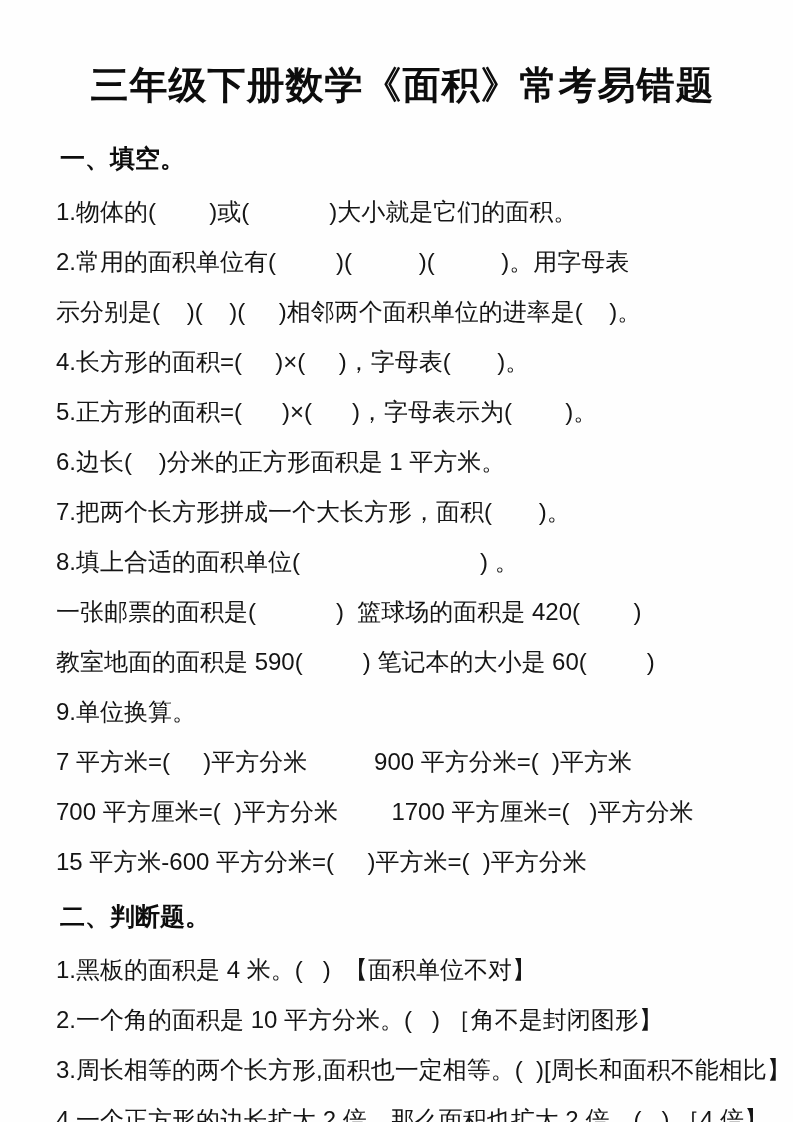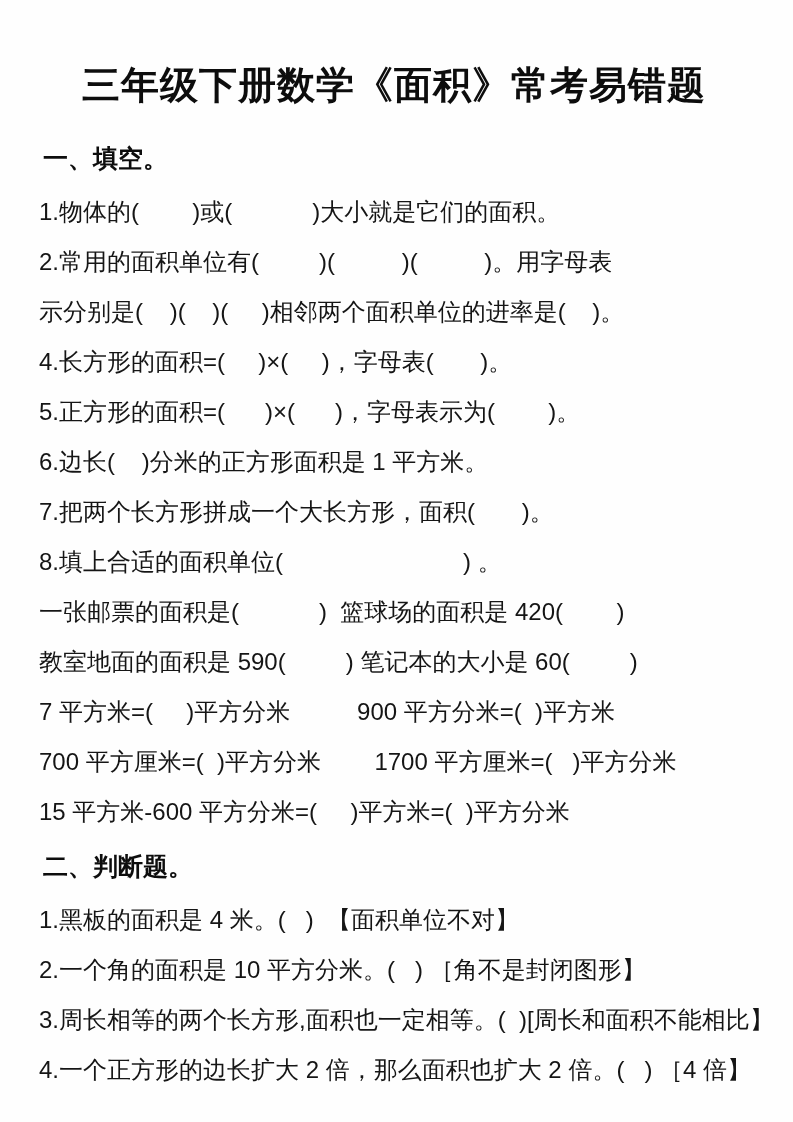--- a/index.html
+++ b/index.html
@@ -11,21 +11,21 @@
     height: 1122px;
     background: #ffffff;
     color: #111111;
     font-family: "Liberation Sans", sans-serif;
     overflow: hidden;
   }
   .page {
     box-sizing: border-box;
     width: 793px;
     height: 1122px;
-    padding: 52px 36px 0 31px;
+    padding: 52px 36px 0 48px;
     background: #fefefe;
   }
   .title {
     margin: 8px 0 26px 0;
     text-align: center;
     font-size: 38px;
     font-weight: 800;
     letter-spacing: 1px;
     color: #0d0d0d;
   }
@@ -61,20 +61,21 @@
   <p class="line">1.物体的(        )或(            )大小就是它们的面积。</p>
   <p class="line">2.常用的面积单位有(         )(          )(          )。用字母表</p>
   <p class="line">示分别是(    )(    )(     )相邻两个面积单位的进率是(    )。</p>
   <p class="line">4.长方形的面积=(     )×(     )，字母表(       )。</p>
   <p class="line">5.正方形的面积=(      )×(      )，字母表示为(        )。</p>
   <p class="line">6.边长(    )分米的正方形面积是 1 平方米。</p>
   <p class="line">7.把两个长方形拼成一个大长方形，面积(       )。</p>
   <p class="line">8.填上合适的面积单位(                           ) 。</p>
   <p class="line">一张邮票的面积是(            )  篮球场的面积是 420(        )</p>
   <p class="line">教室地面的面积是 590(         ) 笔记本的大小是 60(         )</p>
+  <p class="line">9.单位换算。</p>
   <p class="line">7 平方米=(     )平方分米          900 平方分米=(  )平方米</p>
   <p class="line">700 平方厘米=(  )平方分米        1700 平方厘米=(   )平方分米</p>
   <p class="line">15 平方米-600 平方分米=(     )平方米=(  )平方分米</p>
 
   <p class="section-heading">二、判断题。</p>
   <p class="line">1.黑板的面积是 4 米。(   )  【面积单位不对】</p>
   <p class="line">2.一个角的面积是 10 平方分米。(   ) ［角不是封闭图形】</p>
   <p class="line">3.周长相等的两个长方形,面积也一定相等。(  )[周长和面积不能相比】</p>
   <p class="line">4.一个正方形的边长扩大 2 倍，那么面积也扩大 2 倍。(   ) ［4 倍】</p>
 

